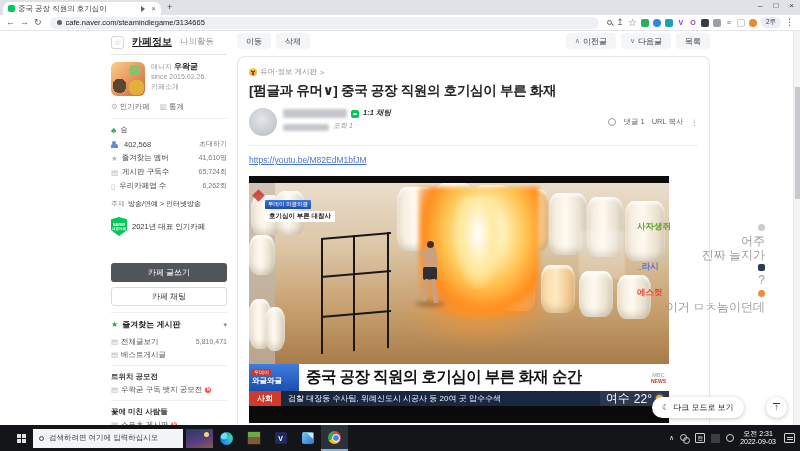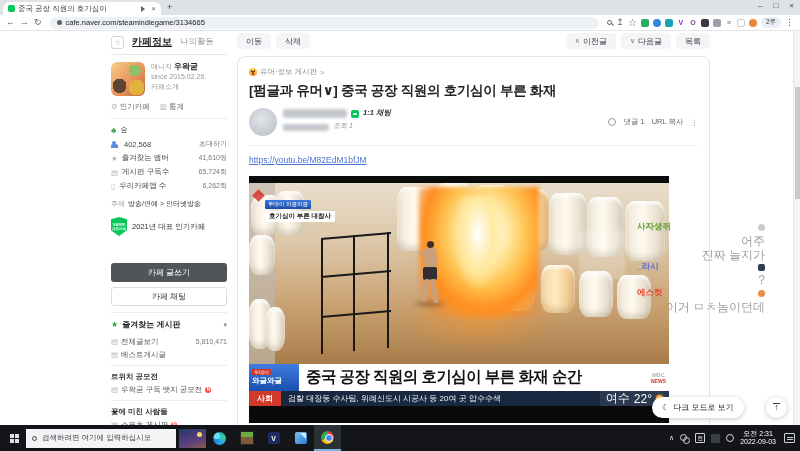--- a/index.html
+++ b/index.html
@@ -150,21 +150,21 @@
   
   .pagescroll { position:absolute; right:0; top:0; bottom:0; width:7px; background:#f4f4f4; border-left:1px solid #e8e8e8; }
   .pagethumb { position:absolute; left:1px; right:0; top:56px; height:112px; background:#c6c9cd; }
   .darkpill { position:absolute; left:652px; top:366px; height:21px; border-radius:11px; background:#fff; box-shadow:0 1px 5px rgba(0,0,0,.22); display:flex; align-items:center; gap:4px; padding:0 10px; font-size:8px; color:#222; }
   .topbtn { position:absolute; left:766px; top:366px; width:21px; height:21px; border-radius:50%; background:#fff; box-shadow:0 1px 5px rgba(0,0,0,.22); display:flex; align-items:center; justify-content:center; }
   .topglyph { display:flex; flex-direction:column; align-items:center; }
   .topglyph::before { content:""; width:7px; height:1.5px; background:#333; margin-bottom:-1px; }
   .topglyph span { font-size:9px; color:#333; line-height:9px; }
 
   
-  .taskbar { position:absolute; left:0; top:425px; width:800px; height:26px; background:#141518; display:flex; align-items:center; padding-left:2px; }
+  .taskbar { position:absolute; left:0; top:425px; width:800px; height:26px; background:#141518; display:flex; align-items:center; padding-left:9px; }
   .startbtn { width:24px; height:26px; display:flex; align-items:center; justify-content:center; }
   .winlogo { width:9px; height:9px; display:grid; grid-template-columns:4px 4px; grid-template-rows:4px 4px; gap:1px; }
   .winlogo i { background:#dfe3e6; display:block; }
   .tsearch { width:150px; height:19px; background:#f3f4f5; display:flex; align-items:center; gap:5px; padding:0 6px; }
   .tmag { width:5px; height:5px; border:1px solid #444; border-radius:50%; position:relative; flex:none; }
   .tmag::after { content:""; position:absolute; width:3px; height:1px; background:#444; right:-3px; bottom:-1px; transform:rotate(45deg); }
   .tsearch span { font-size:7.5px; color:#3f4247; white-space:nowrap; overflow:hidden; }
   .widget { width:27px; height:19px; margin-left:3px; position:relative; overflow:hidden;
     background:linear-gradient(160deg,#263a66,#5b3f7e 60%,#8a5a4e); }
   .widget::after { content:""; position:absolute; right:4px; top:3px; width:5px; height:5px; border-radius:50%; background:#f5d76e; }

